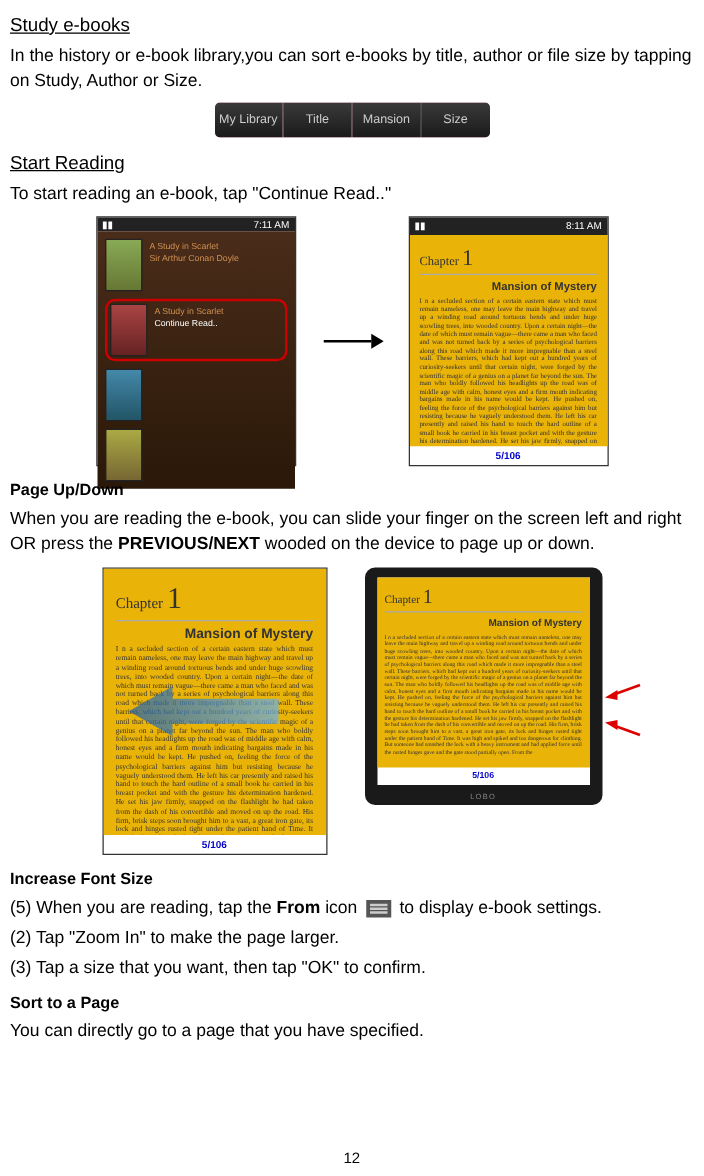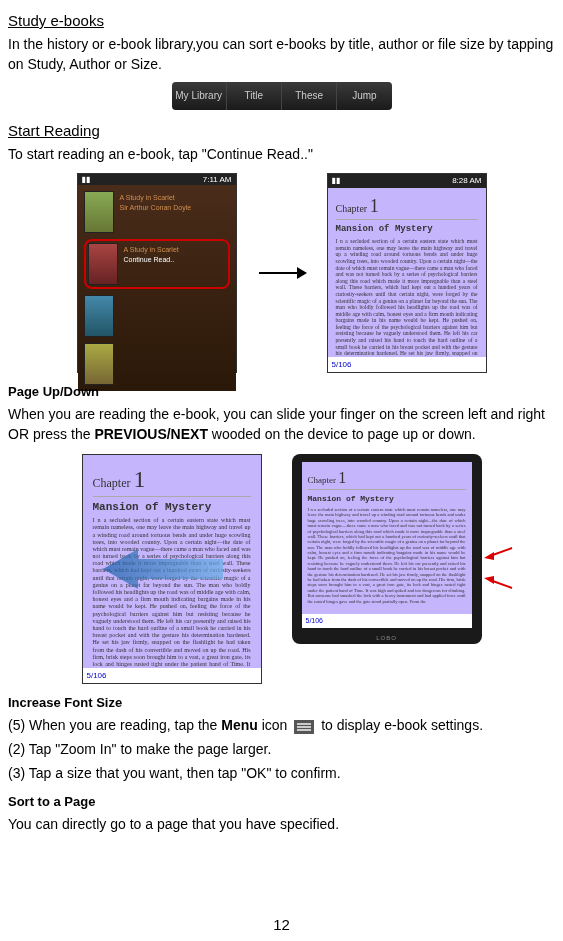--- a/index.html
+++ b/index.html
@@ -108,21 +108,21 @@
       border: 2px solid #c00;
       border-radius: 8px;
     }
     .arrow {
       display: flex;
       align-items: center;
       justify-content: center;
     }
     .reader-body {
       flex: 1;
-      background: #c4b5fd;
+      background: #eab308;
       padding: 8px;
       font-size: 5px;
       color: #333;
       line-height: 1.2;
       overflow: hidden;
     }
     .reader-chapter {
       font-size: 10px;
       border-bottom: 1px solid #aaa;
       padding-bottom: 2px;
@@ -130,32 +130,33 @@
       font-family: serif;
     }
     .reader-chapter .num {
       font-size: 18px;
       font-family: serif;
     }
     .reader-title {
       font-size: 9px;
       font-weight: bold;
       margin-bottom: 3px;
-      font-family: Liberation Mono, monospace;
+      font-family: Liberation Sans, sans-serif;
+      text-align: right;
     }
     .reader-text {
       font-family: serif;
       font-size: 5.5px;
       text-align: justify;
     }
     .page-indicator {
-      text-align: left;
+      text-align: center;
       color: #00c;
       font-size: 8px;
-      font-weight: normal;
+      font-weight: bold;
       padding: 2px 4px;
     }
     .pageupdown-row {
       display: flex;
       justify-content: center;
       gap: 30px;
       margin: 10px 0;
       position: relative;
     }
     .device-frame {
@@ -207,43 +208,43 @@
       position: absolute;
       left: 3px; right: 3px; top: 3px; height: 2px;
       background: #ccc;
       box-shadow: 0 3px 0 #ccc, 0 6px 0 #ccc;
     }
     .page-number {
       position: absolute;
       bottom: 6px;
       left: 50%;
       transform: translateX(-50%);
-      font-size: 15px;
+      font-size: 12px;
     }
     .device-logo {
       position: absolute;
       bottom: 2px;
       left: 50%;
       transform: translateX(-50%);
       color: #888;
       font-size: 6px;
       letter-spacing: 1px;
     }
   </style>
 </head>
 <body>
 
 <div class="heading-u">Study e-books</div>
 <p>In the history or e-book library,you can sort e-books by title, author or file size by tapping on Study, Author or Size.</p>
 <div class="sort-bar">
   <div class="sort-bar-inner">
     <div class="sort-tab">My Library</div>
     <div class="sort-tab">Title</div>
-    <div class="sort-tab">These</div>
-    <div class="sort-tab">Jump</div>
+    <div class="sort-tab">Mansion</div>
+    <div class="sort-tab">Size</div>
   </div>
 </div>
 
 <div class="heading-u">Start Reading</div>
 <p>To start reading an e-book, tap "Continue Read.."</p>
 
 <div class="screenshots-row">
 
   <div class="screenshot" style="width:160px;height:200px;">
     <div class="statusbar">
@@ -279,21 +280,21 @@
   <div class="arrow">
     <svg width="50" height="20">
         <line x1="2" y1="10" x2="40" y2="10" stroke="#000" stroke-width="2"></line>
         <polygon points="40,4 50,10 40,16" fill="#000"></polygon>
       </svg>
   </div>
 
   <div class="screenshot" style="width:160px;height:200px;">
     <div class="statusbar">
       <span>▮▮</span>
-      <span>8:28 AM</span>
+      <span>8:11 AM</span>
     </div>
     <div class="reader-body">
       <div class="reader-chapter">
         <span>Chapter</span>
         <span class="num">1</span>
       </div>
       <div class="reader-title">Mansion of Mystery</div>
       <div class="reader-text">I n a secluded section of a certain eastern state which must remain nameless, one may leave the main highway and travel up a winding road around tortuous bends and under huge scowling trees, into wooded country. Upon a certain night—the date of which must remain vague—there came a man who faced and was not turned back by a series of psychological barriers along this road which made it more impregnable than a steel wall. These barriers, which had kept out a hundred years of curiosity-seekers until that certain night, were forged by the scientific magic of a genius on a planet far beyond the sun. The man who boldly followed his headlights up the road was of middle age with calm, honest eyes and a firm mouth indicating bargains made in his name would be kept. He pushed on, feeling the force of the psychological barriers against him but resisting because he vaguely understood them. He left his car presently and raised his hand to touch the hard outline of a small book he carried in his breast pocket and with the gesture his determination hardened. He set his jaw firmly, snapped on the flashlight he had taken from the dash of his convertible and moved on up the road. His firm, brisk steps soon brought him to a vast, a great iron gate, its lock and hinges rusted tight under the patient hand of Time. It was high and spiked and too dangerous for climbing. But someone had smashed the lock with a heavy instrument and had applied force until the rusted hinges gave and the gate stood partially open. From the</div>
     </div>
     <div class="page-indicator">5/106</div>
@@ -351,21 +352,21 @@
       <svg width="30" height="14">
           <line x1="28" y1="12" x2="6" y2="4" stroke="#d00" stroke-width="2"></line>
           <polygon points="0,2 10,0 10,8" fill="#d00"></polygon>
         </svg>
     </div>
   </div>
 </div>
 
 <div class="heading-b">Increase Font Size</div>
 <p>
-  <span>(5) When you are reading, tap the </span><span class="bold">Menu</span><span> icon </span><span class="menu-icon-box"></span><span> to display e-book settings.</span>
+  <span>(5) When you are reading, tap the </span><span class="bold">From</span><span> icon </span><span class="menu-icon-box"></span><span> to display e-book settings.</span>
 </p>
 <p>(2) Tap "Zoom In" to make the page larger.</p>
 <p>(3) Tap a size that you want, then tap "OK" to confirm.</p>
 
 <div class="heading-b">Sort to a Page</div>
 <p>You can directly go to a page that you have specified.</p>
 
 <div class="page-number">12</div>
 
 </body></html>

